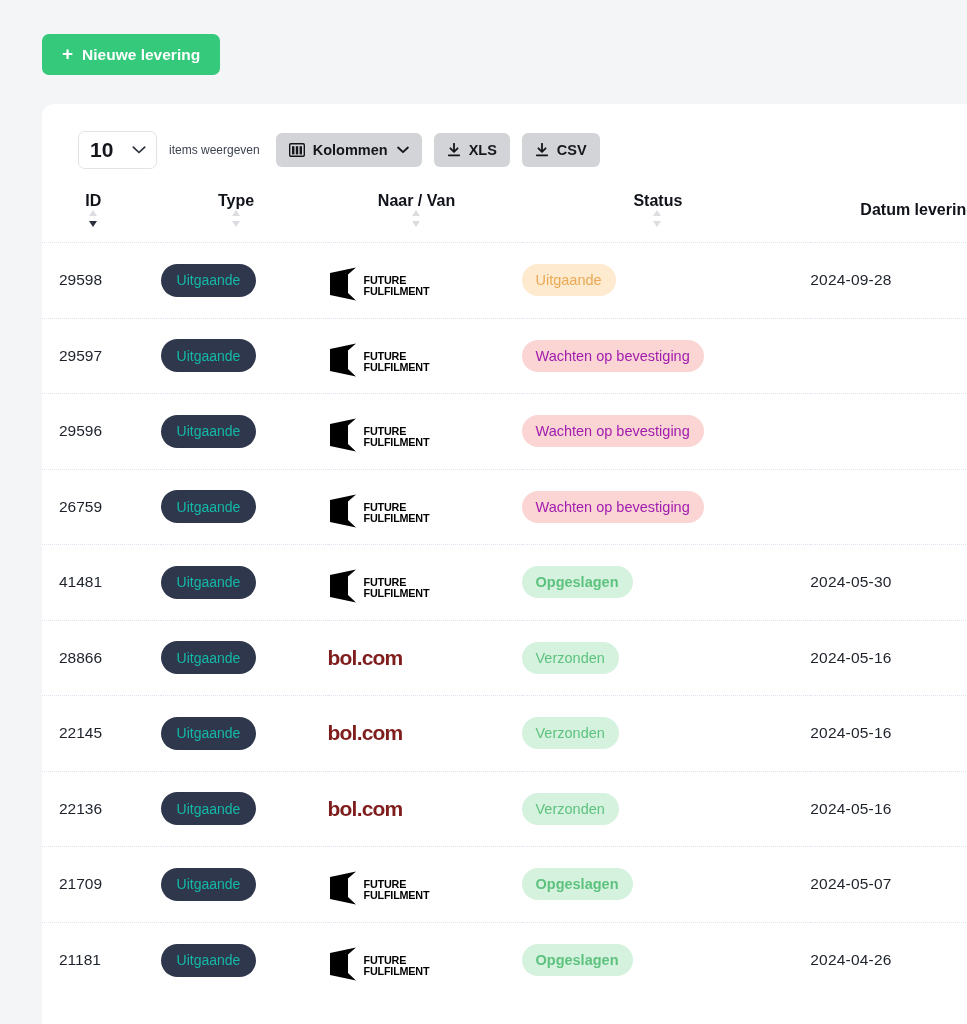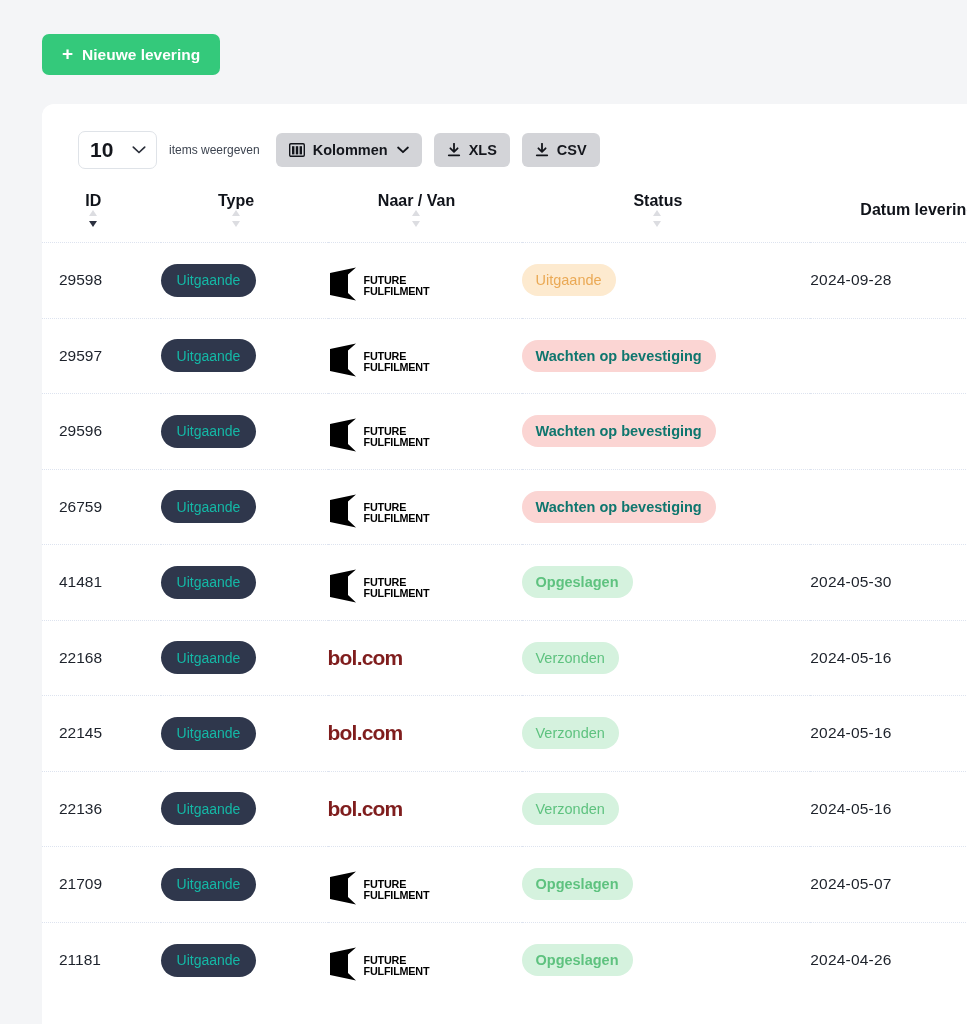--- a/index.html
+++ b/index.html
@@ -209,21 +209,21 @@
     color: #14b8a6;
     height: 33px;
     padding: 0 16px;
   }
   .badge-status {
     height: 32px;
     padding: 0 14px;
     font-size: 14.5px;
   }
   .st-bevestigd { background: #fdeacf; color: #eaa955; }
-  .st-wachten   { background: #fbd5d3; color: #0f766e; font-weight: bold; }
+  .st-wachten   { background: #fbd5d3; color: #a21caf; }
   .st-opgeslagen{ background: #d5f2de; color: #5ec27f; font-weight: bold; }
   .st-verzonden { background: #d5f2de; color: #5ec27f; }
 
   
   .logo-ff { display: flex; align-items: center; gap: 6px; margin-top: 12px; }
   .logo-ff .mark { flex: none; }
   .logo-ff .words {
     display: flex;
     flex-direction: column;
     line-height: 1.02;
@@ -440,21 +440,21 @@
                 <span class="words">
                   <span>FUTURE</span>
                   <span>FULFILMENT</span>
                 </span>
               </span>
             </td>
             <td><span class="badge badge-status st-opgeslagen">Opgeslagen</span></td>
             <td class="cell-datum">2024-05-30</td>
           </tr>
           <tr>
-            <td class="cell-id">22168</td>
+            <td class="cell-id">28866</td>
             <td><span class="badge badge-type">Uitgaande</span></td>
             <td><span class="logo-bol">bol.com</span></td>
             <td><span class="badge badge-status st-verzonden">Verzonden</span></td>
             <td class="cell-datum">2024-05-16</td>
           </tr>
           <tr>
             <td class="cell-id">22145</td>
             <td><span class="badge badge-type">Uitgaande</span></td>
             <td><span class="logo-bol">bol.com</span></td>
             <td><span class="badge badge-status st-verzonden">Verzonden</span></td>

